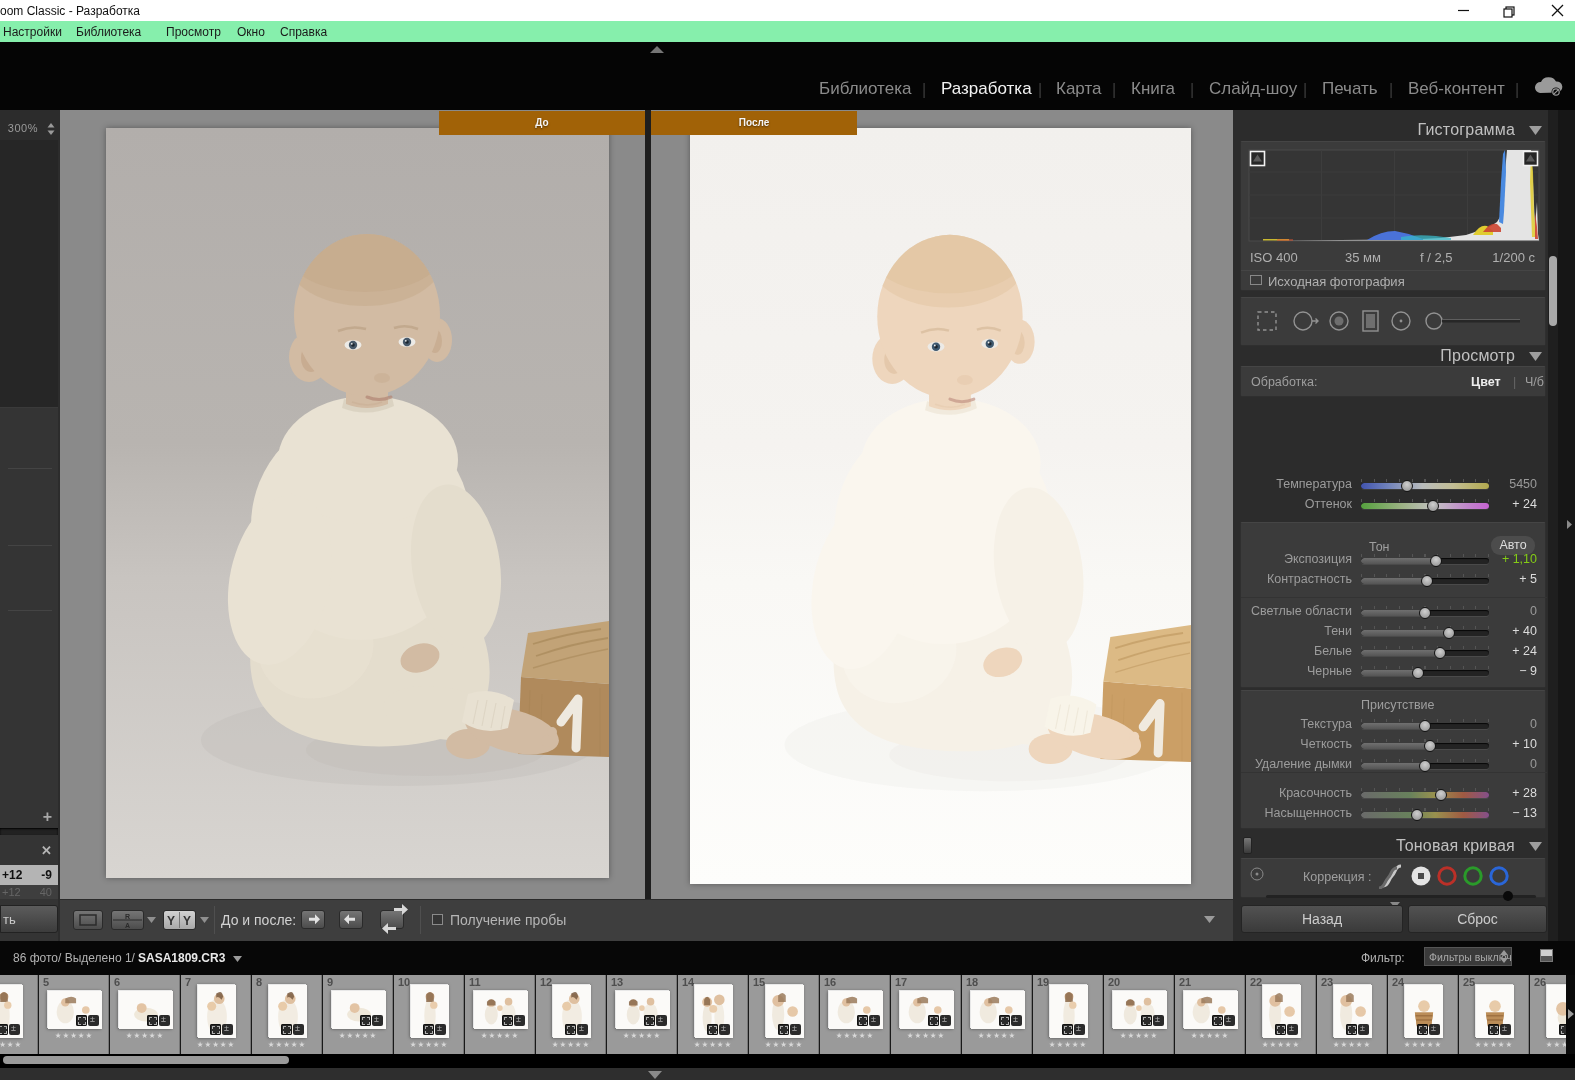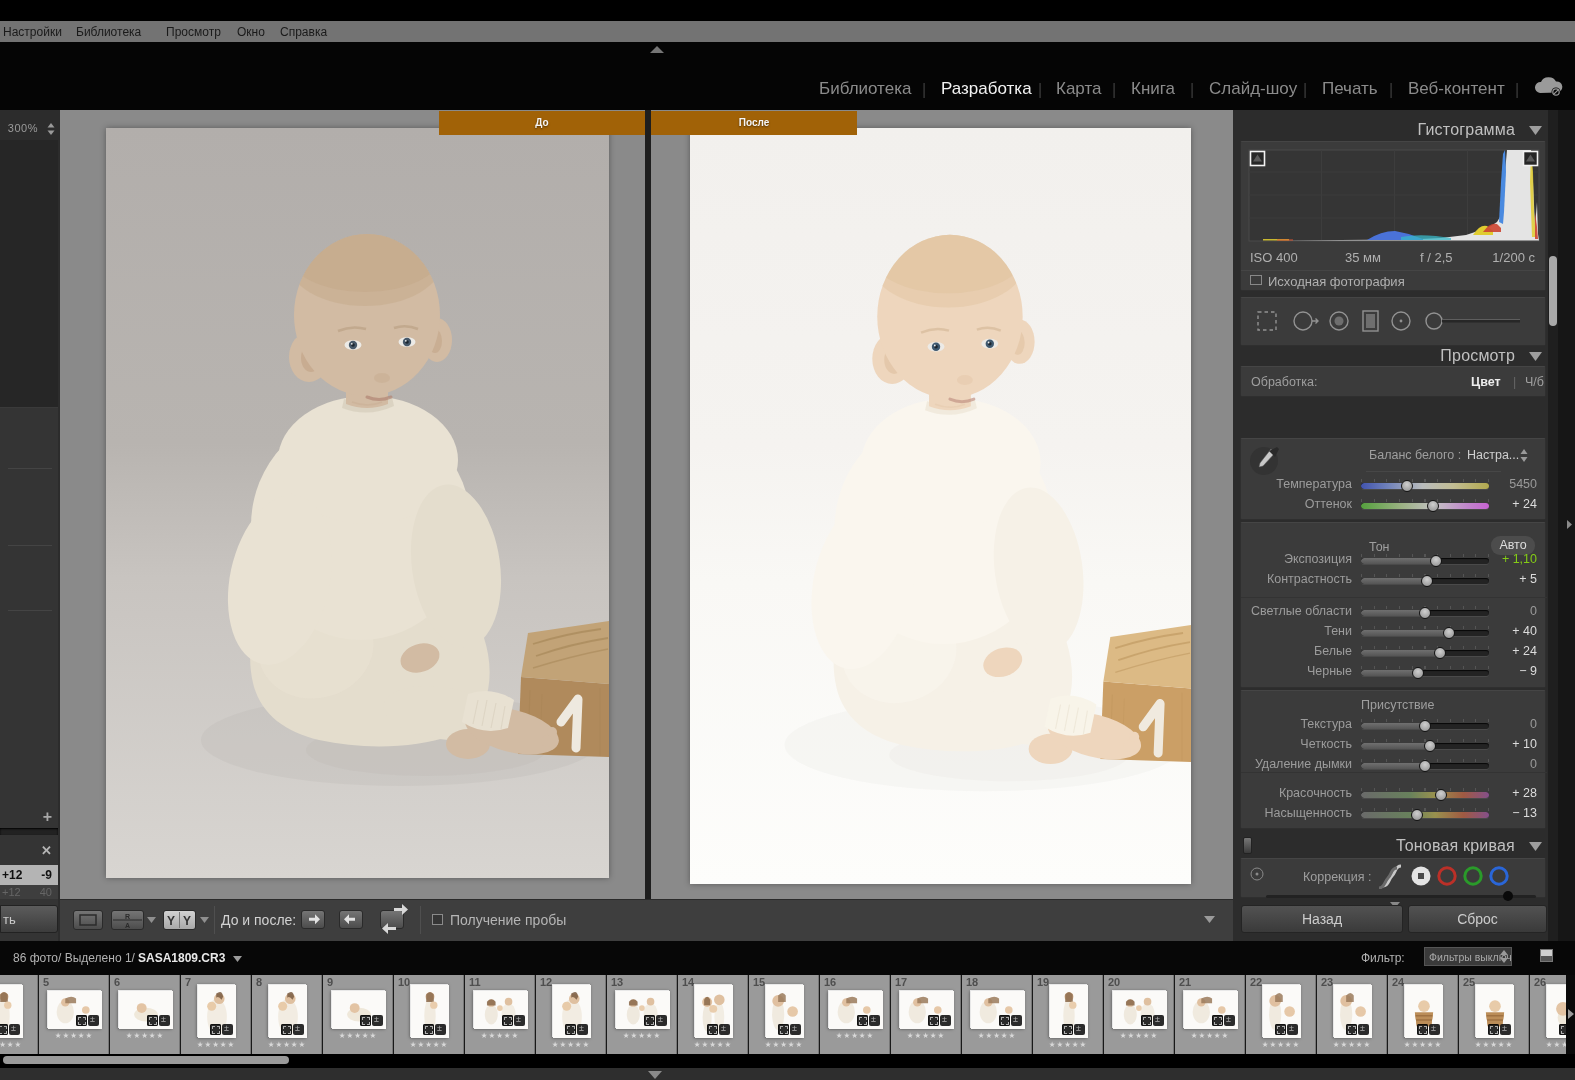--- a/index.html
+++ b/index.html
@@ -2,21 +2,21 @@
 <html><head><meta charset="utf-8">
 <style>
 * { margin:0; padding:0; box-sizing:border-box; }
 html,body { width:1575px; height:1080px; overflow:hidden; background:#000; }
 #root { position:relative; width:1575px; height:1080px; font-family:"Liberation Sans",sans-serif; overflow:hidden; }
 .abs { position:absolute; }
 
 
 #titlebar { left:0; top:0; width:1575px; height:21px; background:#ffffff; color:#101010; font-size:12px; }
 #titlebar .t { position:absolute; left:0px; top:4px; }
-#menubar { left:0; top:21px; width:1575px; height:21px; background:#737373; color:#1a1a1a; font-size:12px; }
+#menubar { left:0; top:21px; width:1575px; height:21px; background:#86efac; color:#1a1a1a; font-size:12px; }
 #menubar span { position:absolute; top:4px; }
 
 
 #topbar { left:0; top:42px; width:1575px; height:68px; background:#050505; }
 #topbar .mod { position:absolute; top:78px; font-size:17px; color:#8b8b8b; transform:translateY(-50%); top:47px; }
 .modsep { position:absolute; top:39px; font-size:16px; color:#3c3c3c; }
 
 
 #mainbg { left:60px; top:110px; width:1173px; height:831px; background:#8a8a8a; }
 #leftstrip { left:0; top:110px; width:60px; height:831px; background:#2c2c2c; }
@@ -53,20 +53,30 @@
 .badge.b1::after { content:""; position:absolute; left:2px; top:2px; width:6px; height:6px; border:1px dashed #a8a8a8; }
 .badge.b2 { right:1px; bottom:1px; }
 .badge.b2::after { content:"±"; position:absolute; left:2px; top:-1px; font-size:9px; color:#a8a8a8; }
 #scrollrow { left:0; top:1054px; width:1575px; height:14px; background:#000; }
 #sthumbbar { position:absolute; left:3px; top:2px; width:286px; height:8px; background:#9a9a9a; border-radius:4px; }
 #bottombar { left:0; top:1068px; width:1575px; height:12px; background:#2e2e2e; }
 </style></head>
 <body>
 <div id="root">
 
+<div class="abs" id="titlebar">
+      <div class="t">oom Classic - Разработка</div>
+<svg style="position:absolute;right:8px;top:0" width="140" height="21">
+<line x1="31" y1="10.5" x2="42" y2="10.5" stroke="#111" stroke-width="1.2"></line>
+<rect x="79" y="7" width="8" height="8" fill="none" stroke="#111" stroke-width="1.2"></rect>
+<rect x="77" y="9" width="8" height="8" fill="#fff" stroke="#111" stroke-width="1.2"></rect>
+<line x1="125" y1="5" x2="136" y2="16" stroke="#111" stroke-width="1.2"></line>
+<line x1="136" y1="5" x2="125" y2="16" stroke="#111" stroke-width="1.2"></line>
+</svg>
+    </div>
 
 <div class="abs" id="menubar">
 <span style="left:3px">Настройки</span>
       <span style="left:76px">Библиотека</span>
 <span style="left:166px">Просмотр</span>
       <span style="left:237px">Окно</span>
       <span style="left:280px">Справка</span>
 </div>
 
 <div class="abs" id="topbar">
@@ -364,34 +374,20 @@
 <div class="hdr" style="right:60px;top:237px">Просмотр</div>
 <svg style="position:absolute;right:33px;top:242px" width="13" height="9">
         <path d="M0,0 L13,0 L6.5,9 Z" fill="#9e9e9e"></path>
       </svg>
 <div class="box" style="top:256px;height:31px">
   <span style="position:absolute;left:10px;top:8px">Обработка:</span>
   <span style="position:absolute;left:230px;top:8px;color:#ededed;font-weight:bold">Цвет</span>
   <span style="position:absolute;left:272px;top:8px;color:#666">|</span>
   <span style="position:absolute;left:284px;top:8px">Ч/б</span>
 </div>
-<div class="box" style="top:328px;height:82px">
-  <svg style="position:absolute;left:8px;top:5px" width="30" height="34">
-    <circle cx="15" cy="17" r="14" fill="#333"></circle>
-    <path d="M22,5 l4,4 -12,13 -4,1 1,-4 Z" fill="#c8c8c8" stroke="#555" stroke-width="0.5"></path>
-    <path d="M20,7 l8,-4 2,2 -4,8 Z" fill="#2a2a2a"></path>
-  </svg>
-  <span style="position:absolute;left:128px;top:9px">Баланс белого :</span>
-  <span style="position:absolute;left:226px;top:9px;color:#cfcfcf">Настра...</span>
-  <svg style="position:absolute;left:279px;top:10px" width="8" height="13">
-          <path d="M4,0 L7.5,5 L0.5,5 Z" fill="#9a9a9a"></path>
-          <path d="M4,13 L7.5,8 L0.5,8 Z" fill="#9a9a9a"></path>
-        </svg>
-  <div style="position:absolute;left:125px;top:32px;width:135px;height:1px;background:#474747"></div>
-</div>
 <div class="box" style="top:412px;height:166px">
   <span style="position:absolute;left:128px;top:17px">Тон</span>
   <div style="position:absolute;right:10px;top:13px;width:44px;height:19px;background:#4c4c4c;border-radius:9px;color:#dedede;text-align:center;line-height:19px">Авто</div>
   <div style="position:absolute;left:0;top:74px;width:306px;height:1px;background:#333"></div>
 </div>
 <div class="box" style="top:580px;height:139px">
   <span style="position:absolute;left:120px;top:7px">Присутствие</span>
   <div style="position:absolute;left:0;top:81px;width:306px;height:1px;background:#333"></div>
 </div>
 <div class="slbl" style="left:7px;top:367px;width:112px">Температура</div>

